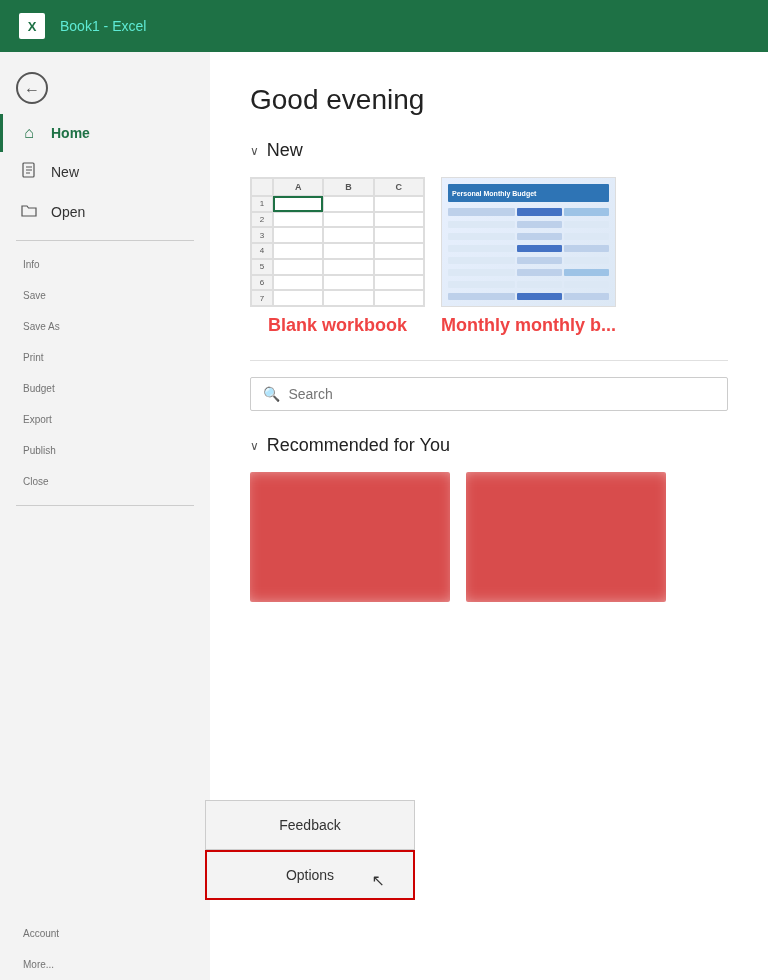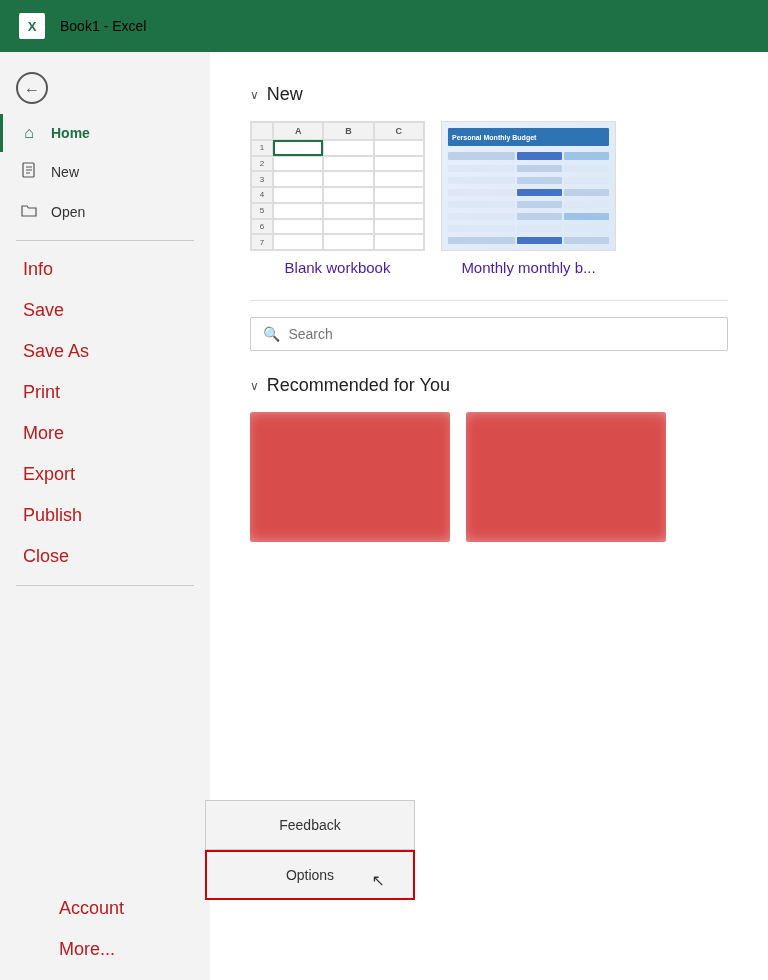--- a/index.html
+++ b/index.html
@@ -30,21 +30,21 @@
       font-weight: bold;
       font-size: 13px;
       width: 26px;
       height: 26px;
       display: flex;
       align-items: center;
       justify-content: center;
       border-radius: 2px;
     }
     .title-text {
-      color: #000000;
+      color: #5eead4;
       font-size: 14px;
     }
 
     
     .main-container {
       display: flex;
       flex: 1;
       overflow: hidden;
     }
 
@@ -99,30 +99,28 @@
     }
 
     .sidebar-divider {
       height: 1px;
       background: #ccc;
       margin: 8px 16px;
     }
 
     .sidebar-text-item {
       padding: 10px 20px;
-      font-size: 18px;
-      color: #b91c1c;
+      font-size: 10px;
+      color: #737373;
       cursor: pointer;
       border-left: 3px solid transparent;
     }
 
     .sidebar-bottom {
       margin-top: auto;
-      padding-bottom: 10px;
-      margin-left: 36px;
     }
 
     
     .content-area {
       flex: 1;
       background: white;
       padding: 32px 40px;
       overflow-y: auto;
       position: relative;
     }
@@ -165,24 +163,24 @@
       height: 130px;
       border: 1px solid #ddd;
       background: white;
       margin-bottom: 8px;
       overflow: hidden;
       display: flex;
       align-items: flex-start;
       justify-content: flex-start;
     }
     .template-label {
-      font-size: 15px;
-      color: #4c1d95;
+      font-size: 18px;
+      color: #ef4444;
       text-align: center;
-      font-weight: 400;
+      font-weight: 700;
     }
 
     
     .budget-thumbnail {
       width: 100%;
       height: 100%;
       background: linear-gradient(135deg, #e8f0fe 0%, #dce8f5 100%);
       display: flex;
       flex-direction: column;
       padding: 6px;
@@ -320,21 +318,21 @@
     <div class="sidebar-text-item">
       <span>Save</span>
     </div>
     <div class="sidebar-text-item">
       <span>Save As</span>
     </div>
     <div class="sidebar-text-item">
       <span>Print</span>
     </div>
     <div class="sidebar-text-item">
-      <span>More</span>
+      <span>Budget</span>
     </div>
     <div class="sidebar-text-item">
       <span>Export</span>
     </div>
     <div class="sidebar-text-item">
       <span>Publish</span>
     </div>
     <div class="sidebar-text-item">
       <span>Close</span>
     </div>
@@ -357,20 +355,21 @@
       <div class="popup-item highlighted">
         <span>Options</span>
 
         <span style="position:absolute;right:30px;bottom:10px;font-size:16px;pointer-events:none;">↖</span>
       </div>
     </div>
   </div>
 
   <div class="content-area">
 
+    <h1 class="greeting">Good evening</h1>
 
     <div class="section-header">
       <span class="chevron-icon">∨</span>
       <span class="section-title">New</span>
     </div>
 
     <div class="templates-row">
 
       <div class="template-card">
         <div class="template-thumbnail">

